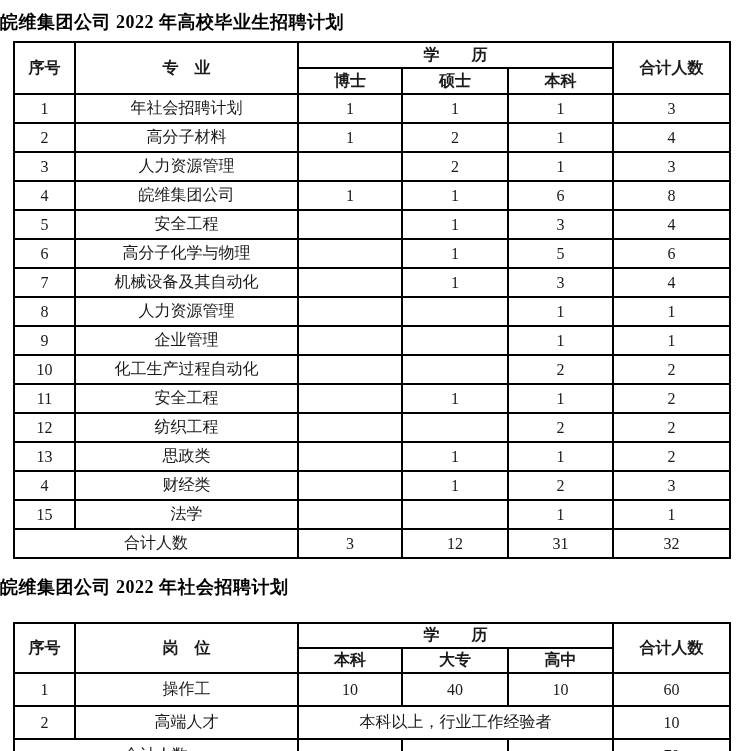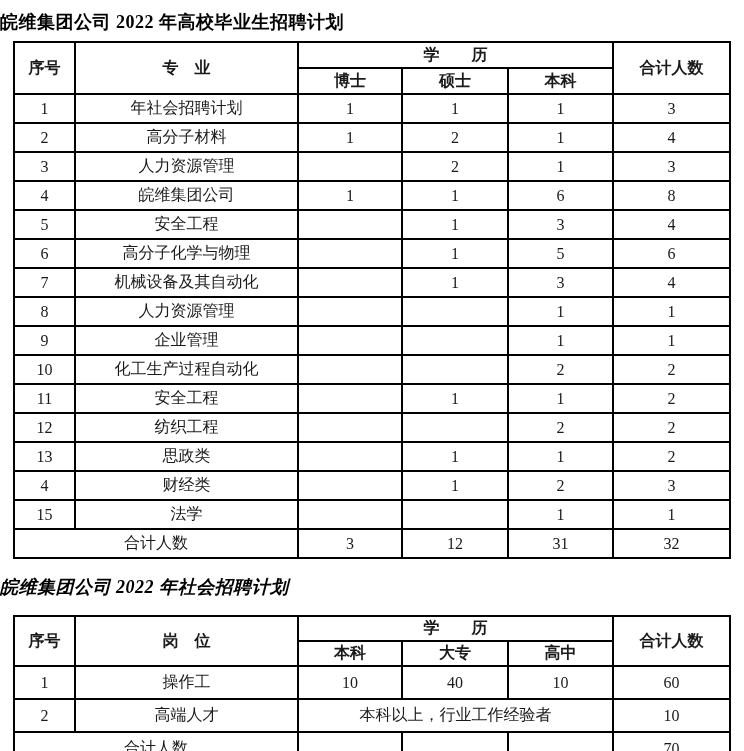--- a/index.html
+++ b/index.html
@@ -19,22 +19,21 @@
   .tbl-title {
     margin: 6px 0 7px 0;
     text-align: left;
     font-size: 18px;
     font-weight: bold;
     color: #000;
     letter-spacing: 0.5px;
   }
   .tbl-title.second {
     margin-top: 16px;
-    margin-bottom: 16px;
-    font-style: italic;
+    margin-bottom: 23px;
   }
   table.plan {
     width: 716px;
     margin: 0 auto;
     border-collapse: collapse;
     table-layout: fixed;
   }
   table.plan th,
   table.plan td {
     border: 2px solid #000;

